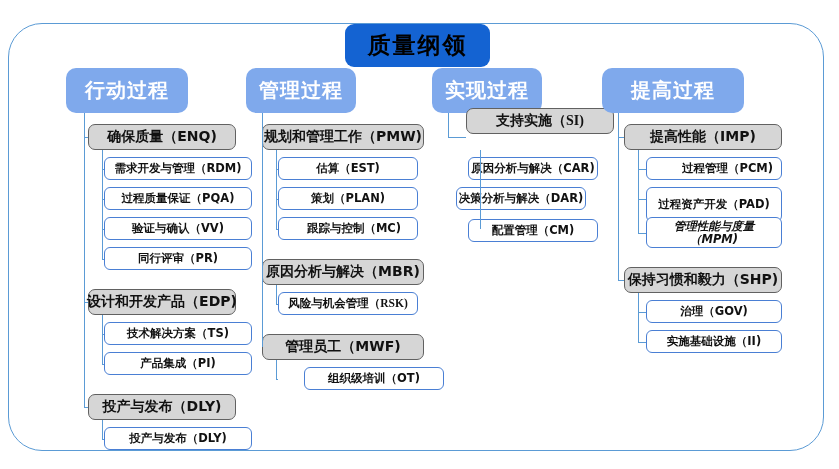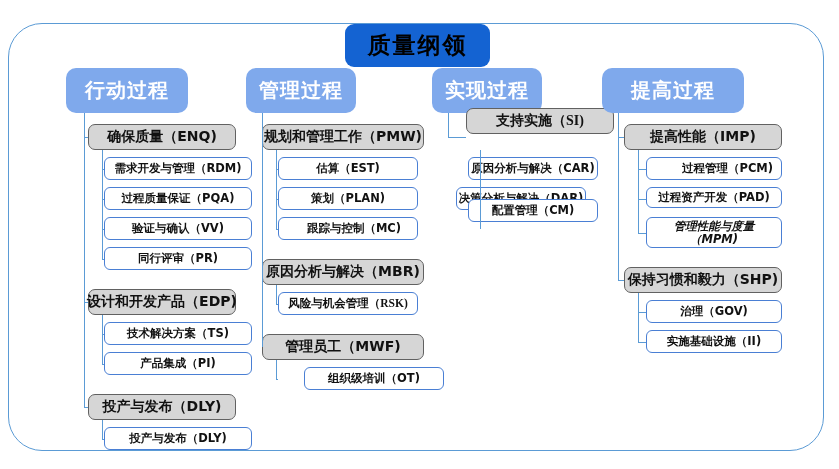--- a/index.html
+++ b/index.html
@@ -164,38 +164,38 @@
       </div>
       <div class="hline" style="left: 448px; top: 137px; width: 18px;"></div>
       <div class="leaf-box" style="left: 468px; top: 157px; width: 130px; height: 23px;">
         <span>原因分析与解决（CAR)</span>
       </div>
       <div class="hline" style="left: 480px; top: 168.5px;"></div>
       <div class="leaf-box" style="left: 456px; top: 187px; width: 130px; height: 23px;">
         <span>决策分析与解决（DAR)</span>
       </div>
       <div class="hline" style="left: 480px; top: 198.5px;"></div>
-      <div class="leaf-box" style="left: 468px; top: 199px; width: 130px; height: 23px;">
+      <div class="leaf-box" style="left: 468px; top: 219px; width: 130px; height: 23px;">
         <span>配置管理（CM)</span>
       </div>
       <div class="hline" style="left: 480px; top: 228.5px;"></div>
       <div class="vline" style="left: 480px; top: 150px; height: 78.5px;"></div>
       <div class="vline" style="left: 448px; top: 113px; height: 24px;"></div>
       <div class="col-head" style="left: 602px; top: 68px; width: 142px;">
         <span>提高过程</span>
       </div>
       <div class="group-box" style="left: 624px; top: 124px; width: 158px;">
         <span>提高性能（IMP)</span>
       </div>
       <div class="hline" style="left: 618px; top: 137px; width: 6px;"></div>
       <div class="leaf-box" style="left: 646px; top: 157px; width: 136px; height: 23px; padding-left: 27px;">
         <span>过程管理（PCM)</span>
       </div>
       <div class="hline" style="left: 638px; top: 168.5px; width: 8px;"></div>
-      <div class="leaf-box" style="left: 646px; top: 187px; width: 136px; height: 21px; justify-content: center;">
+      <div class="leaf-box" style="left: 646px; top: 187px; width: 136px; height: 35px; justify-content: center;">
         <span>过程资产开发（PAD)</span>
       </div>
       <div class="hline" style="left: 638px; top: 198.5px; width: 8px;"></div>
       <div class="leaf-box leaf-box two-line" style="left: 646px; top: 217px; width: 136px; height: 31px; font-style: italic;">
         <span>管理性能与度量<br>（MPM)</span>
       </div>
       <div class="hline" style="left: 638px; top: 232.5px; width: 8px;"></div>
       <div class="vline" style="left: 638px; top: 150px; height: 82.5px;"></div>
       <div class="group-box" style="left: 624px; top: 267px; width: 158px;">
         <span>保持习惯和毅力（SHP)</span>

